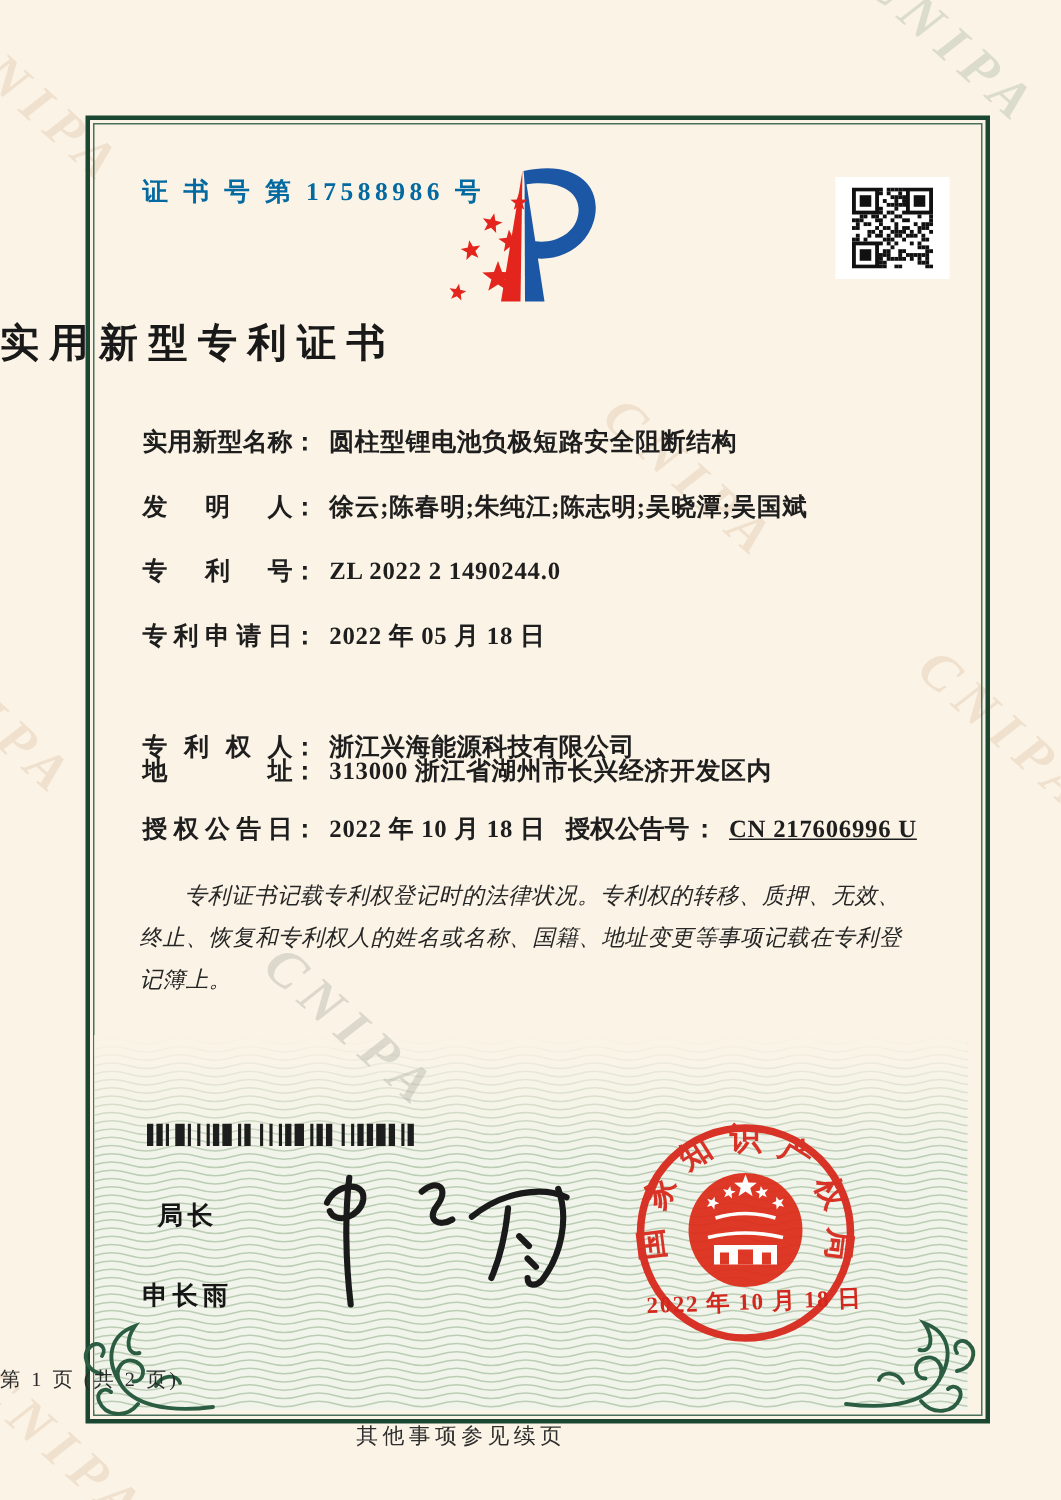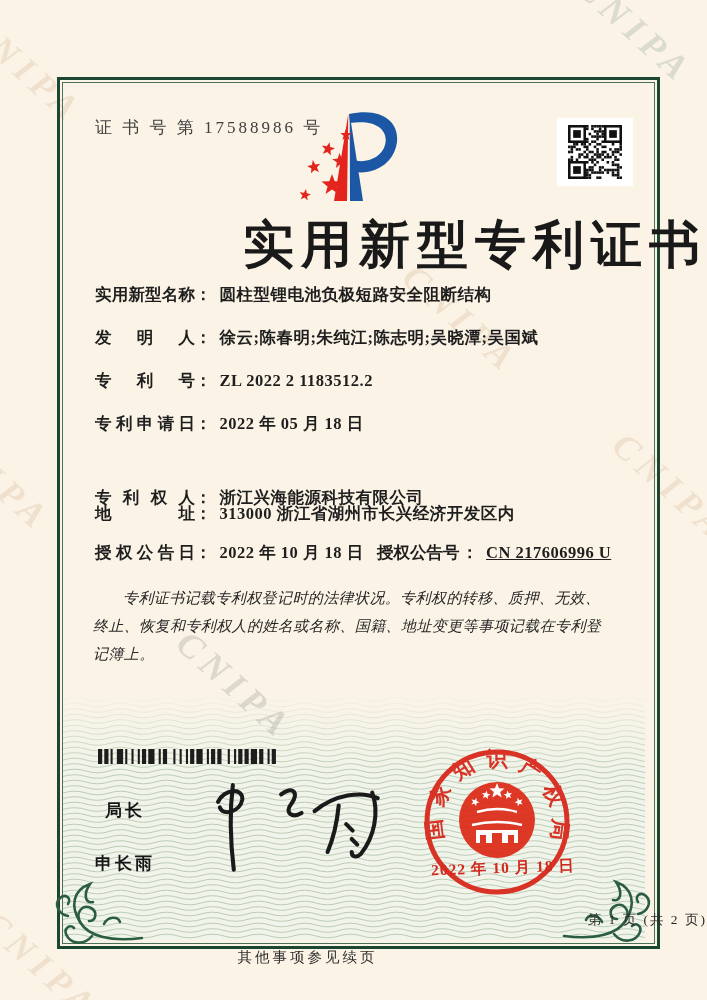--- a/index.html
+++ b/index.html
@@ -15,26 +15,26 @@
   .wm.gray{color:rgba(145,145,138,.28);}
 
   
   .frame{position:absolute;left:57px;top:77px;width:597px;height:866px;
          border:3px solid #1b4631;z-index:2;}
   .frame-inner{position:absolute;left:2px;top:2px;right:2px;bottom:2px;
          border:1px solid #49705a;}
 
   
   .cert-no{position:absolute;left:95px;top:116px;font-size:17px;letter-spacing:3px;
-           color:#404040;z-index:5;}
+           color:#0369a1;z-index:5;font-weight:bold;}
   .logo{position:absolute;left:283px;top:109px;width:130px;height:97px;z-index:5;}
   .qr-box{position:absolute;left:557px;top:118px;width:76px;height:68px;background:#fff;z-index:5;}
   .qr-box svg{position:absolute;left:11px;top:7px;}
-  .title{position:absolute;left:0;top:211px;width:707px;text-align:right;
-         font-size:51px;font-weight:700;letter-spacing:7px;color:#191919;z-index:5;}
+  .title{position:absolute;left:0;top:211px;width:707px;text-align:left;
+         font-size:26px;font-weight:700;letter-spacing:7px;color:#191919;z-index:5;}
 
   
   .rows{position:absolute;left:95px;top:284px;width:530px;z-index:5;}
   .row{position:absolute;left:0;font-size:16.5px;font-weight:600;white-space:nowrap;color:#1e1e1e;}
   .row .lab{display:inline-block;width:100px;text-align:justify;text-align-last:justify;
             vertical-align:bottom;}
   .row .col{display:inline-block;margin-right:8px;}
   .row .val{letter-spacing:.5px;}
   .row .pair2{position:absolute;left:282px;top:0;white-space:nowrap;text-decoration:underline;}
   .row .lab2{display:inline-block;margin-right:2px;}
@@ -55,21 +55,21 @@
   .barcode{position:absolute;left:98px;top:749px;width:180px;height:15px;z-index:5;}
   .issuer{position:absolute;left:95px;top:799px;z-index:5;
           font-family:"Liberation Sans","DejaVu Sans",sans-serif;font-weight:600;
           font-size:17px;letter-spacing:3px;color:#161616;text-align:center;}
   .issuer .name{margin-top:30px;}
   .signature{position:absolute;left:205px;top:776px;z-index:6;}
   .seal{position:absolute;left:408px;top:733px;width:178px;height:178px;z-index:7;opacity:.94;}
   .seal-date{position:absolute;left:431px;top:858px;width:136px;z-index:8;
              text-align:center;font-size:15.5px;font-weight:700;letter-spacing:1px;
              color:#d3281e;transform:rotate(-2deg);white-space:nowrap;}
-  .page-info{position:absolute;left:0;top:911px;width:707px;text-align:right;
+  .page-info{position:absolute;left:0;top:911px;width:707px;text-align:left;
              font-size:13.5px;letter-spacing:2px;color:#2a2a2a;z-index:5;}
   .cont-note{position:absolute;left:0;top:948px;width:615px;text-align:center;
              font-size:14.5px;letter-spacing:3px;color:#2e2e2e;z-index:5;}
 </style>
 </head>
 <body>
 
 <span class="wm" style="left:-14px;top:6px;">CNIPA</span>
 <span class="wm green" style="left:596px;top:-34px;">CNIPA</span>
 <span class="wm" style="left:422px;top:256px;">CNIPA</span>
@@ -325,21 +325,21 @@
 <div class="title">实用新型专利证书</div>
 
 <div class="rows">
   <div class="row" style="top:0px;">
     <span class="lab">实用新型名称</span><span class="col">：</span><span class="val">圆柱型锂电池负极短路安全阻断结构</span>
   </div>
   <div class="row" style="top:43px;">
     <span class="lab">发明人</span><span class="col">：</span><span class="val">徐云;陈春明;朱纯江;陈志明;吴晓潭;吴国斌</span>
   </div>
   <div class="row" style="top:86px;">
-    <span class="lab">专利号</span><span class="col">：</span><span class="val">ZL 2022 2 1183512.2</span>
+    <span class="lab">专利号</span><span class="col">：</span><span class="val">ZL 2022 2 1490244.0</span>
   </div>
   <div class="row" style="top:129px;">
     <span class="lab">专利申请日</span><span class="col">：</span><span class="val">2022 年 05 月 18 日</span>
   </div>
   <div class="row" style="top:172px;margin-top:31px;">
     <span class="lab">专利权人</span><span class="col">：</span><span class="val">浙江兴海能源科技有限公司</span>
   </div>
   <div class="row" style="top:219px;">
     <span class="lab">地址</span><span class="col">：</span><span class="val">313000 浙江省湖州市长兴经济开发区内</span>
   </div>

